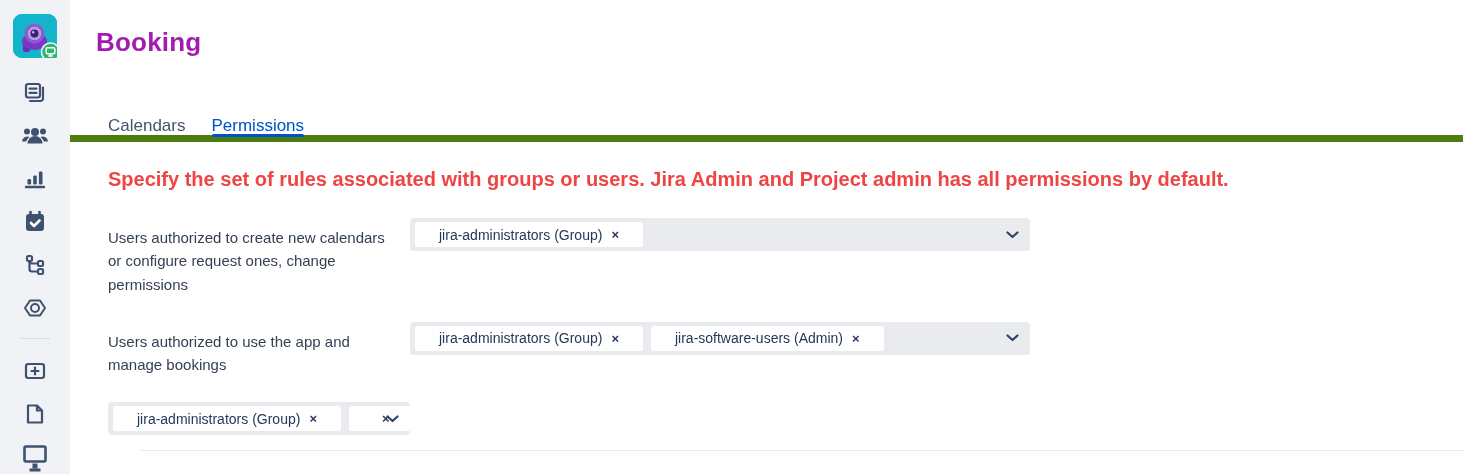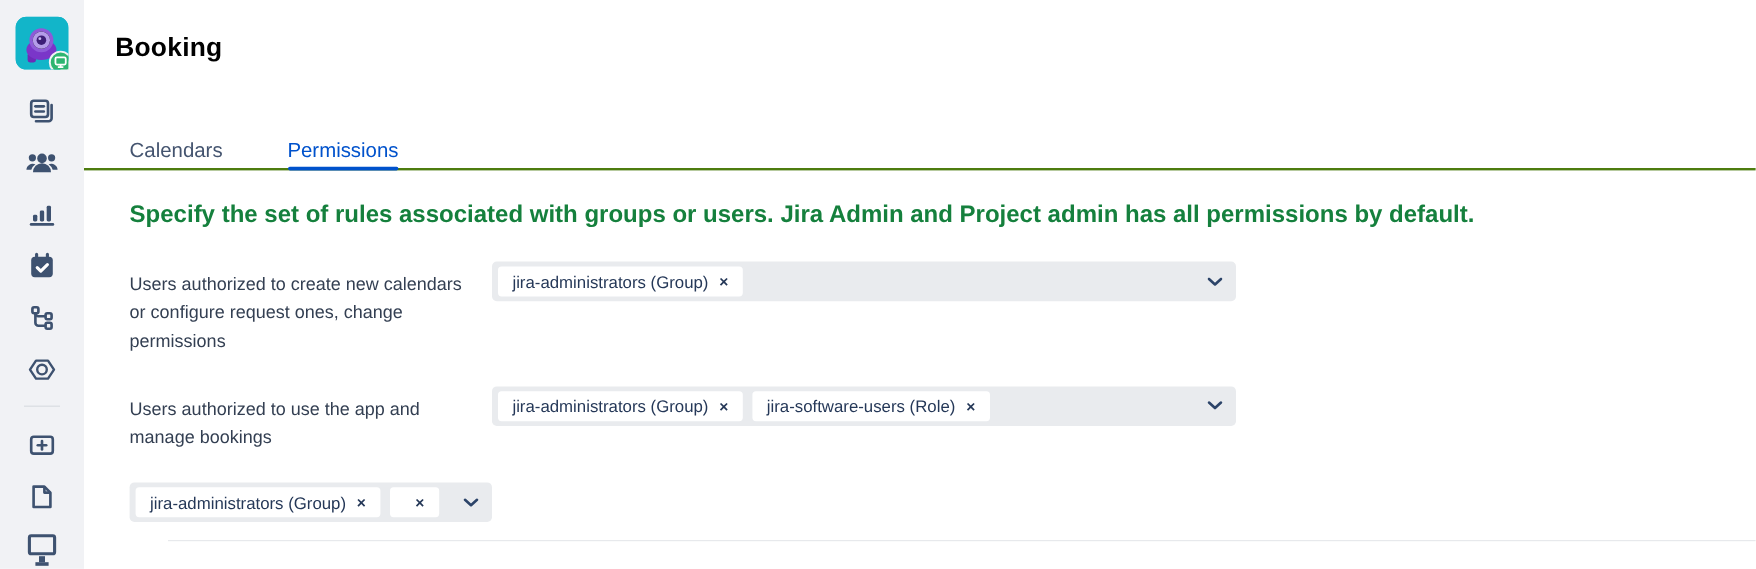--- a/index.html
+++ b/index.html
@@ -21,58 +21,58 @@
     width:44px; height:43px; display:flex; align-items:center; justify-content:center;
     color:#3e5270; cursor:pointer;
   }
   .nav-btn svg { display:block; }
   .side-divider { width:30px; height:1px; background:#d9dce1; margin:9px 0 10px 0; }
 
   
   .main { position:absolute; left:70px; top:0; right:0; height:474px; background:#fff; }
   .page-title {
     position:absolute; left:26px; top:27px;
-    font-size:22px; font-weight:700; color:#000000; letter-spacing:.2px;
+    font-size:26px; font-weight:700; color:#a21caf; letter-spacing:.2px;
   }
 
   .tabs {
     position:absolute; left:0; right:0; top:116px; height:26px;
-    border-bottom:2px solid #4d7c0f; padding-left:38px;
+    border-bottom:7px solid #4d7c0f; padding-left:38px;
     display:flex; gap:26px;
   }
   .tab {
     font-size:17px; font-weight:500; padding-bottom:9px; cursor:pointer;
     position:relative; color:#44546f;
   }
-  .tab.active { color:#0052cc;margin-left:28px; }
+  .tab.active { color:#0052cc; }
   .tab.active::after {
     content:""; position:absolute; left:0; right:0; bottom:-2px; height:3px;
     background:#0052cc; border-radius:2px;
   }
 
   .section-heading {
     position:absolute; left:38px; top:168px; right:20px;
-    font-size:20px; font-weight:700; color:#15803d;
+    font-size:20px; font-weight:700; color:#ef4444;
   }
 
   .perm-form { position:absolute; left:38px; top:218px; }
   .form-row {
     display:grid; grid-template-columns:302px 620px; margin-bottom:26px;
     align-items:start;
   }
   .form-row .label {
     font-size:15px; color:#333f52; line-height:1.55; padding-top:8px; padding-right:14px;
   }
   .multiselect {
     position:relative; min-height:33px; background:#e9ebee; border-radius:4px;
     display:flex; align-items:center; gap:8px; padding:4px 34px 4px 5px; cursor:pointer;
   }
   .chip {
     background:#fff; border-radius:3px; height:25px; display:flex; align-items:center;
-    padding:0 12px; font-size:14px; color:#253858; white-space:nowrap;text-align:center;
+    padding:0 24px; font-size:14px; color:#253858; white-space:nowrap;text-align:center;
   }
   .chip .x {
     margin-left:9px; font-size:13px; font-weight:700; color:#253858; cursor:pointer;
     line-height:1;
   }
   .chevron { position:absolute; right:11px; top:50%; transform:translateY(-50%); display:flex; }
 
   .bottom-divider {
     position:absolute; left:70px; right:0; top:450px; height:1px; background:#e7e9ec;
   }
@@ -215,21 +215,21 @@
     </div>
 
     <div class="form-row">
       <div class="label">Users authorized to use the app and manage bookings</div>
       <div class="multiselect">
         <span class="chip">
           <span>jira-administrators (Group)</span>
           <span class="x">×</span>
         </span>
         <span class="chip">
-          <span>jira-software-users (Role)</span>
+          <span>jira-software-users (Admin)</span>
           <span class="x">×</span>
         </span>
         <span class="chevron">
           <svg width="13" height="8" viewBox="0 0 13 8" fill="none">
               <path d="M1.5 1.5 L6.5 6 L11.5 1.5" stroke="#2c4469" stroke-width="2.2" stroke-linecap="round" stroke-linejoin="round"></path>
             </svg>
         </span>
       </div>
     </div>
 

